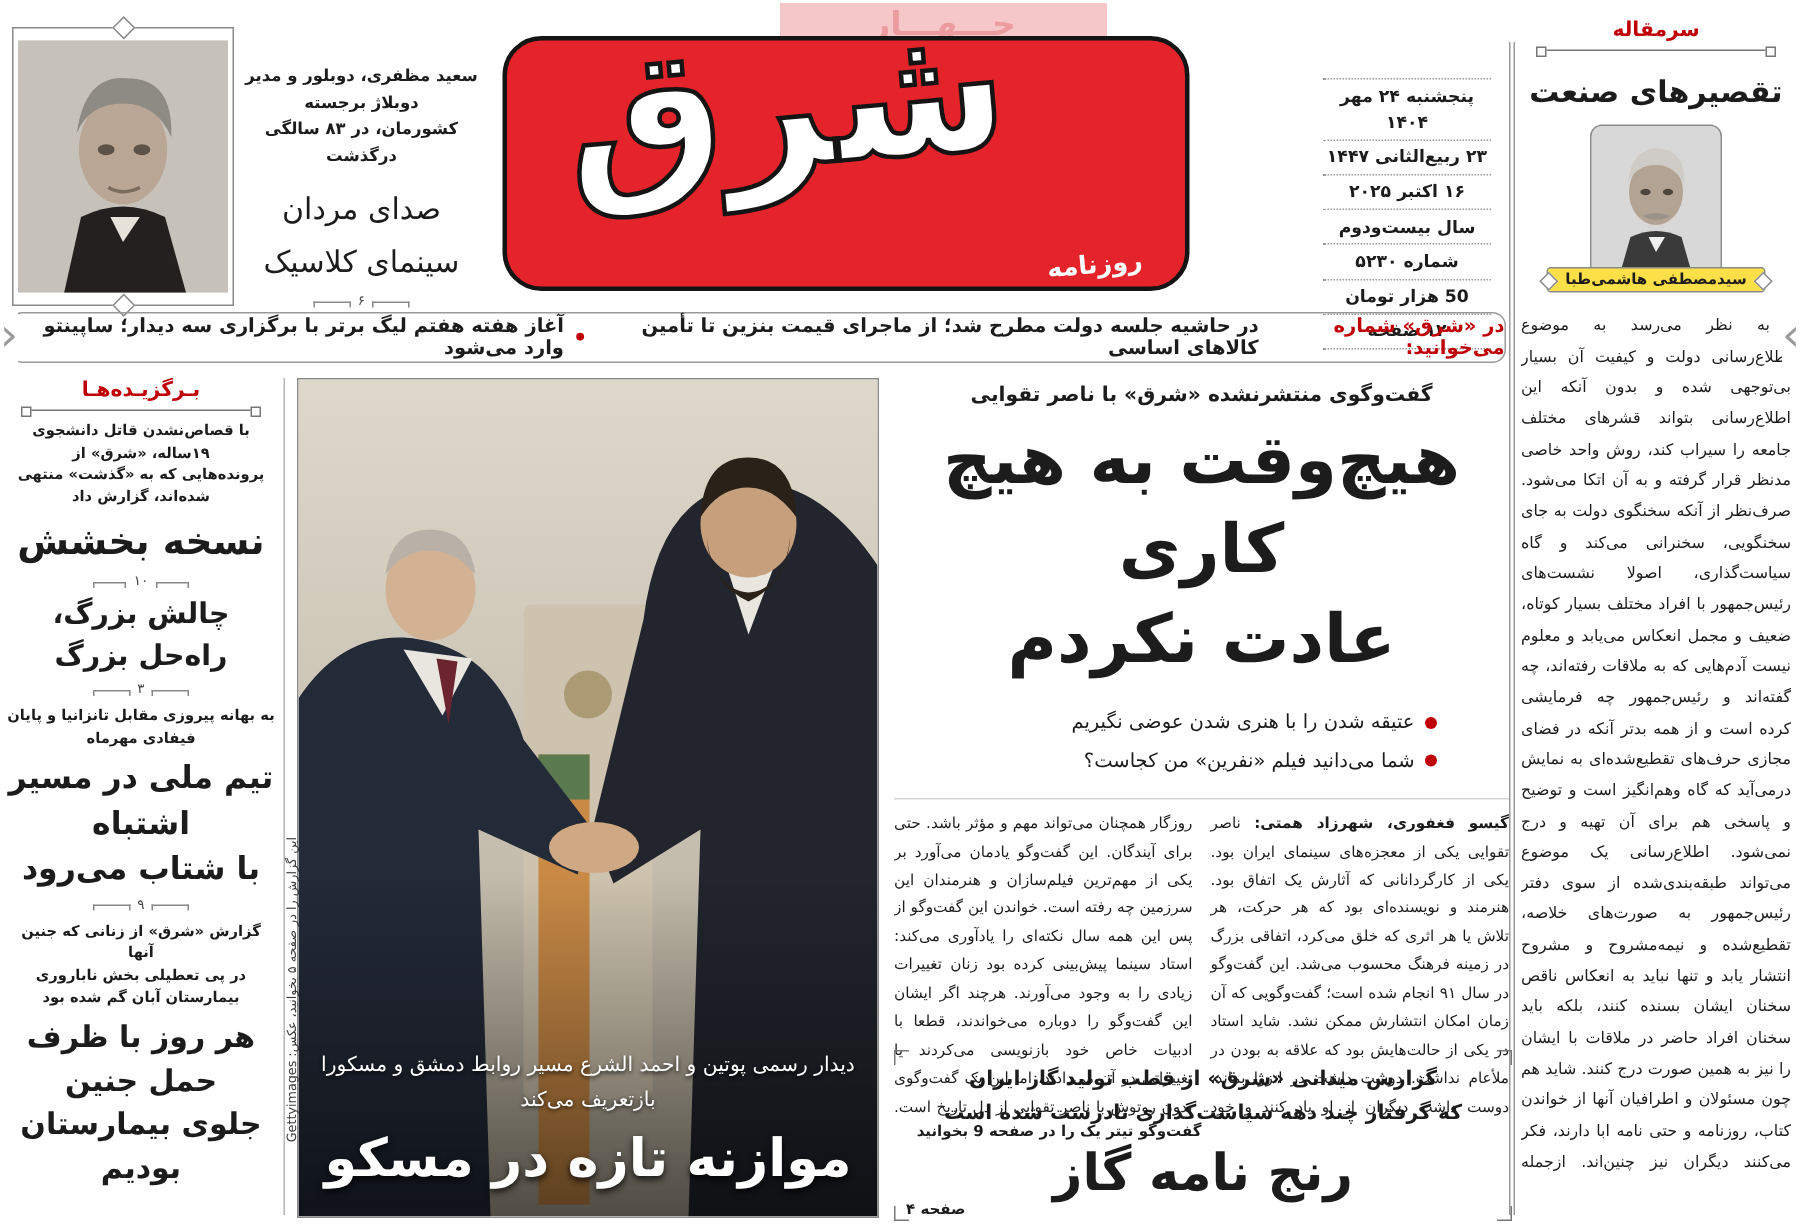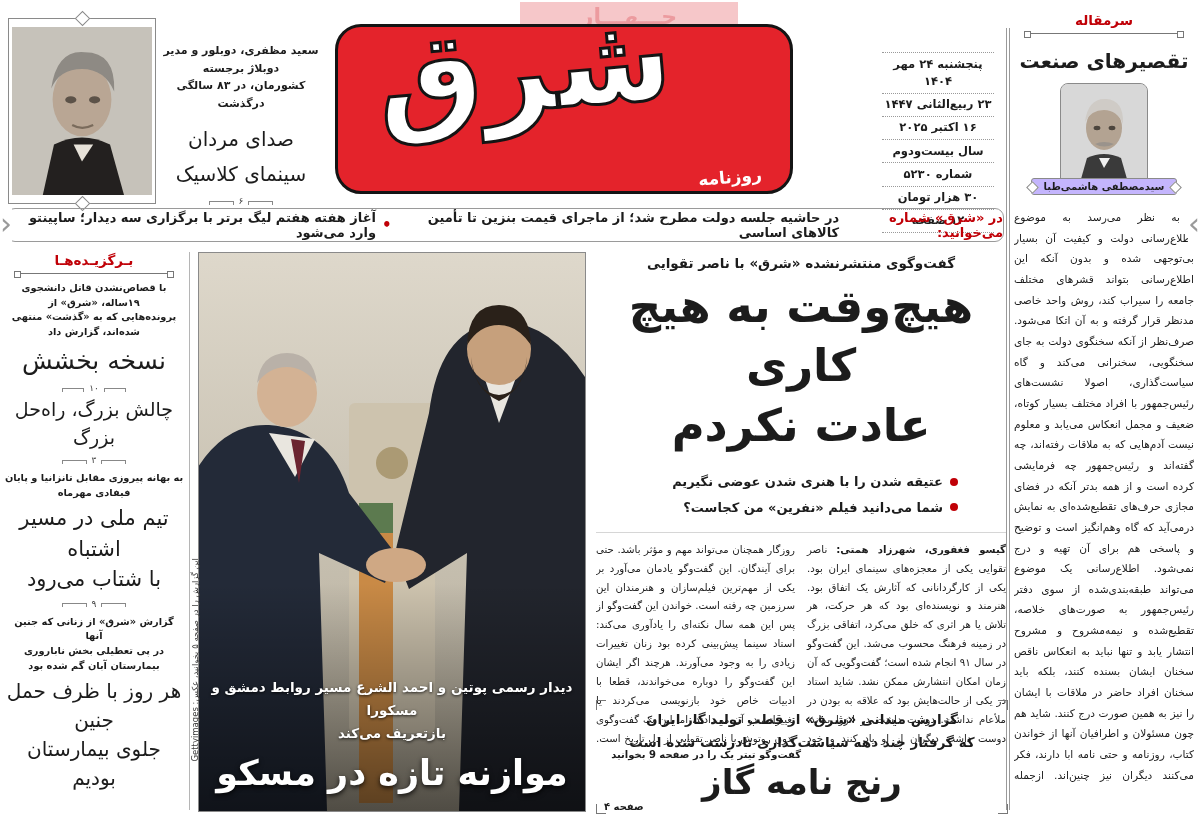--- a/index.html
+++ b/index.html
@@ -38,59 +38,59 @@
 
   
   .editorial{left:1014px;top:12px;width:180px;height:798px;overflow:hidden;}
   .sec-head{color:#c00007;font-size:13.5px;font-weight:bold;text-align:center;letter-spacing:5px;}
   .orn-line{height:1px;border-top:1px solid #777;margin:5px 14px 0 14px;position:relative;}
   .orn-line::before,.orn-line::after{content:"";position:absolute;top:-3px;width:5px;height:5px;border:1px solid #777;background:#fff;}
   .orn-line::before{right:-4px;} .orn-line::after{left:-4px;}
   .ed-title{font-size:20px;font-weight:700;text-align:center;margin:14px 0 10px 0;}
   .ed-photo{width:86px;height:102px;margin:0 auto;border:1px solid #8a8a8a;border-radius:8px;overflow:hidden;background:#ddd;}
   .ed-photo svg{width:100%;height:100%;display:block;}
-  .ed-author{width:max-content;margin:-9px auto 0 auto;position:relative;background:#c4b5fd;border:1px solid #8a8a8a;
+  .ed-author{width:max-content;margin:-9px auto 0 auto;position:relative;background:#fde047;border:1px solid #8a8a8a;
              border-radius:3px;font-size:10px;font-weight:bold;padding:2px 12px;}
   .ed-author::before,.ed-author::after{content:"";position:absolute;top:50%;margin-top:-4px;width:7px;height:7px;
              background:#fff;border:1px solid #8a8a8a;transform:rotate(45deg);}
   .ed-author::before{right:-4px;} .ed-author::after{left:-4px;}
   .ed-body{margin-top:12px;font-size:10.6px;line-height:1.95;text-align:justify;text-indent:14px;height:576px;overflow:hidden;}
 
   
   .ticker{left:6px;top:208px;width:996px;height:32px;border:1px solid #9a9a9a;border-radius:9px;
           display:flex;align-items:center;justify-content:center;gap:6px;font-size:13px;font-weight:bold;}
   .ticker .lead{color:#c00007;}
   .ticker .dot{color:#c00007;font-size:15px;}
   .tick-end{position:absolute;top:206px;font-size:30px;color:#9a9a9a;font-weight:normal;line-height:36px;background:#fff;}
   .tick-end.r{right:0px;} .tick-end.l{left:0px;}
 
   
   .sidebar{left:4px;top:252px;width:180px;height:562px;overflow:hidden;text-align:center;}
   .hl-kicker{font-size:9.8px;font-weight:bold;line-height:1.5;margin-top:6px;}
-  .hl-title{font-weight:normal;line-height:1.45;margin-top:3px;}
+  .hl-title{font-weight:bold;line-height:1.45;margin-top:3px;}
   .t25{font-size:25px;} .t19{font-size:19px;} .t21{font-size:21px;} .t20{font-size:20px;}
   .pgmark{display:flex;align-items:center;justify-content:center;gap:5px;width:64px;margin:4px auto 2px auto;
           font-size:9px;color:#444;}
   .pgmark::before,.pgmark::after{content:"";flex:1;border-top:1px solid #888;height:3px;border-left:1px solid #888;border-right:1px solid #888;margin-top:3px;}
 
   
   .photo{left:198px;top:252px;width:386px;height:558px;border:1px solid #8a8a8a;overflow:hidden;}
   .photo svg{width:100%;height:100%;display:block;}
   .photo-ov{position:absolute;left:0;right:0;bottom:18px;text-align:center;color:#fff;z-index:3;}
-  .photo-kicker{font-size:13.5px;font-weight:bold;line-height:1.7;text-shadow:0 1px 3px rgba(0,0,0,.8);}
+  .photo-kicker{font-size:13.5px;font-weight:normal;line-height:1.7;text-shadow:0 1px 3px rgba(0,0,0,.8);}
   .photo-title{font-size:35px;font-weight:bold;margin-top:8px;text-shadow:0 2px 5px rgba(0,0,0,.85);}
   .vcap{left:190px;top:810px;width:252px;transform:rotate(-90deg);transform-origin:0 0;
         font-size:8.5px;color:#3a3a3a;text-align:justify;}
 
   
   .story{left:596px;top:255px;width:410px;}
   .st-kicker{text-align:center;font-size:13.5px;font-weight:bold;}
   .st-title{text-align:center;font-size:45px;font-weight:bold;line-height:1.32;margin-top:6px;letter-spacing:-1px;}
   .st-bullets{margin:14px 48px 0 0;}
-  .st-bullet{display:flex;align-items:center;gap:7px;font-size:13px;font-weight:bold;line-height:1.95;}
+  .st-bullet{display:flex;align-items:center;gap:7px;font-size:13px;font-weight:normal;line-height:1.95;}
   .bdot{width:8px;height:8px;border-radius:50%;background:#c00007;flex:0 0 auto;}
   .st-cols{display:flex;gap:12px;margin-top:12px;border-top:1px solid #d6d6d6;padding-top:8px;height:204px;overflow:hidden;}
   .st-col{flex:1;font-size:10.2px;line-height:1.85;text-align:justify;}
   .st-footer{width:205px;margin:4px 0 0 auto;font-size:10px;font-weight:bold;text-align:right;direction:rtl;margin-right:auto;margin-left:0;}
 
   
   .gasbox{left:596px;top:700px;width:412px;height:114px;text-align:center;}
   .corner{position:absolute;width:9px;height:9px;border-color:#777;border-style:solid;}
   .c-tr{top:0;right:0;border-width:1px 1px 0 0;} .c-tl{top:0;left:0;border-width:1px 0 0 1px;}
   .c-br{bottom:0;right:0;border-width:0 1px 1px 0;} .c-bl{bottom:0;left:0;border-width:0 0 1px 1px;}
@@ -134,21 +134,21 @@
 سینمای کلاسیک</div>
     <div class="pgmark">۶</div>
   </div>
 
   <div class="abs dates">
     <div>پنجشنبه ۲۴ مهر ۱۴۰۴</div>
     <div>۲۳ ربیع‌الثانی ۱۴۴۷</div>
     <div>۱۶ اکتبر ۲۰۲۵</div>
     <div>سال بیست‌ودوم</div>
     <div>شماره ۵۲۳۰</div>
-    <div>۳۰ هزار تومان</div>
+    <div>50 هزار تومان</div>
     <div>۱۲ صفحه</div>
   </div>
 
   <div class="abs editorial">
     <div class="sec-head">سرمقاله</div>
     <div class="orn-line"></div>
     <div class="ed-title">تقصیرهای صنعت</div>
     <div class="ed-photo">
       <svg viewBox="0 0 86 102">
         <rect width="86" height="102" fill="#d8d8d8"></rect>

